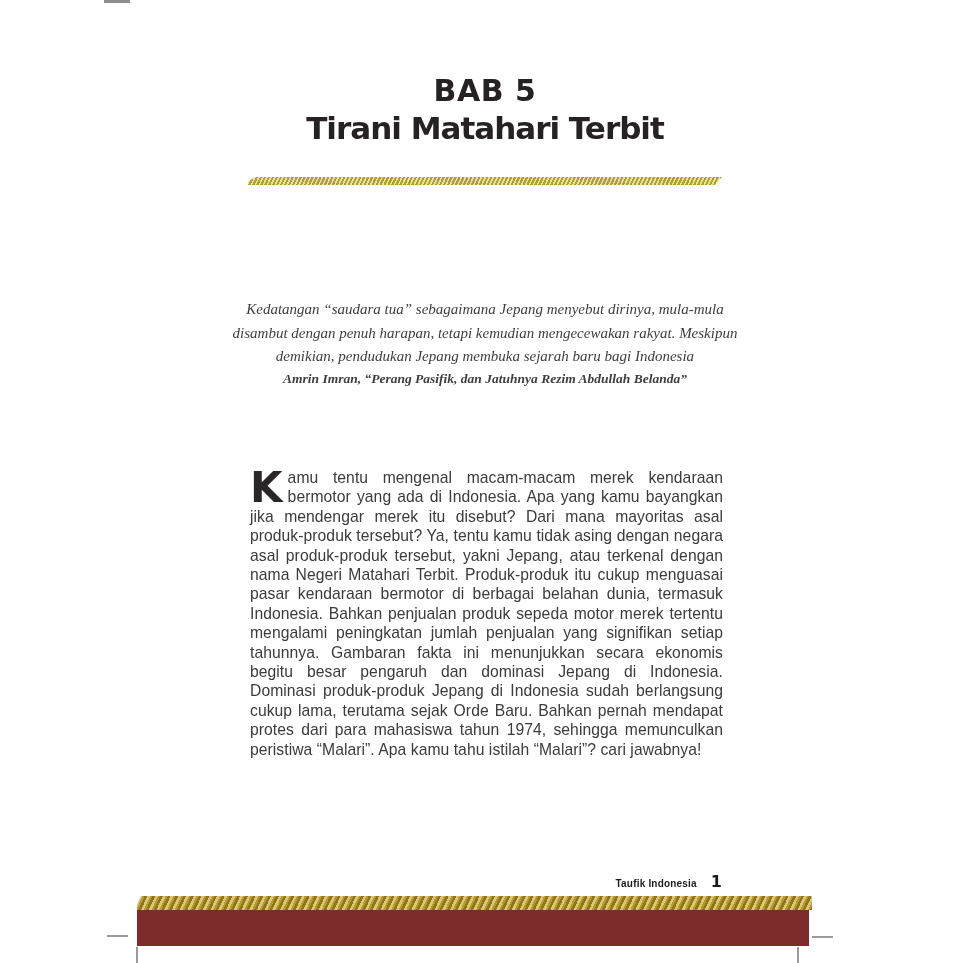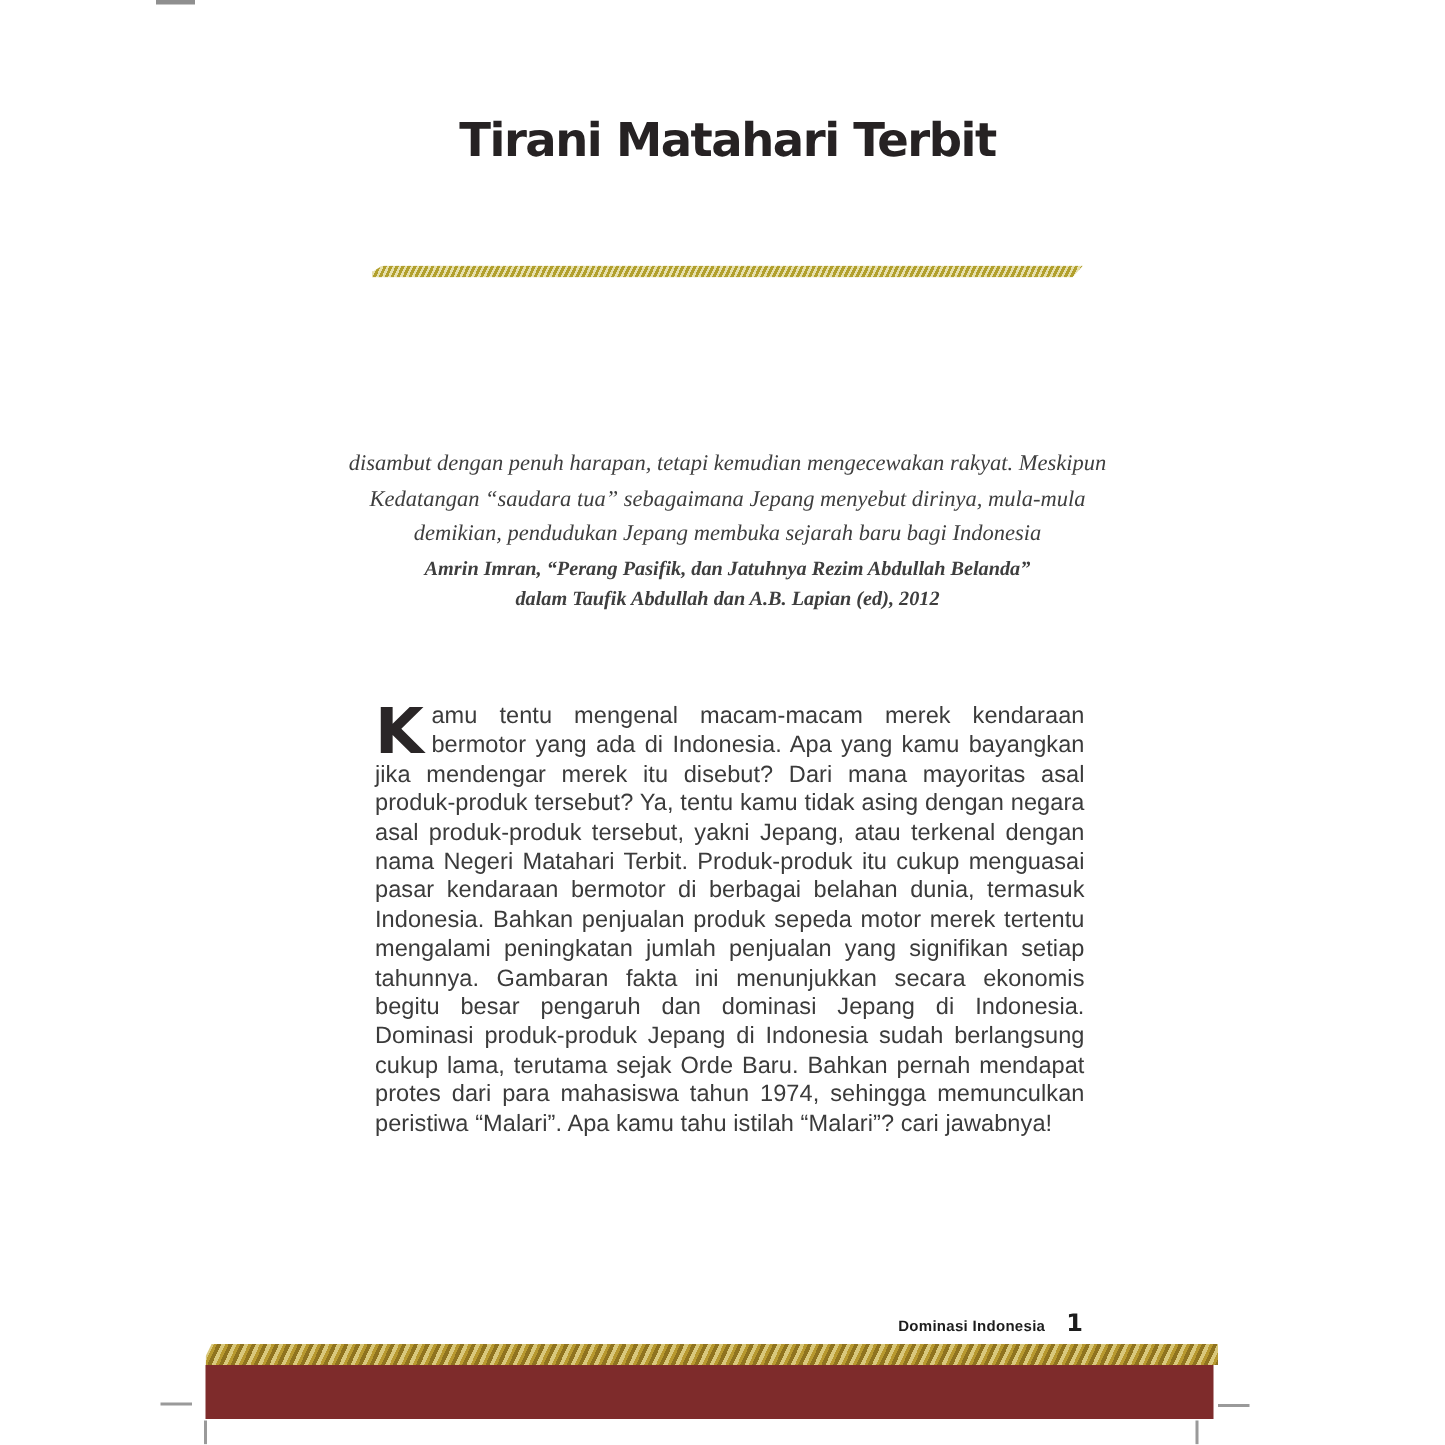--- a/index.html
+++ b/index.html
@@ -124,38 +124,38 @@
 
 <div class="page">
 
   <div class="crop crop-top-dash"></div>
   <div class="crop crop-bl-dash"></div>
   <div class="crop crop-br-dash"></div>
   <div class="crop crop-bl-vline"></div>
   <div class="crop crop-br-vline"></div>
 
   <div class="chapter-head">
+    <div class="chapter-label">BAB 5</div>
     <div class="chapter-title">Tirani Matahari Terbit</div>
   </div>
 
   <div class="divider"></div>
 
   <div class="epigraph">
+    <p class="q-line">Kedatangan “saudara tua” sebagaimana Jepang menyebut dirinya, mula-mula</p>
     <p class="q-line">disambut dengan penuh harapan, tetapi kemudian mengecewakan rakyat. Meskipun</p>
-    <p class="q-line">Kedatangan “saudara tua” sebagaimana Jepang menyebut dirinya, mula-mula</p>
     <p class="q-line">demikian, pendudukan Jepang membuka sejarah baru bagi Indonesia</p>
     <p class="q-attr">Amrin Imran, “Perang Pasifik, dan Jatuhnya Rezim Abdullah Belanda”</p>
-    <p class="q-attr">dalam Taufik Abdullah dan A.B. Lapian (ed), 2012</p>
   </div>
 
   <div class="body-par">
     <span class="dropcap">K</span><span>amu tentu mengenal macam-macam merek kendaraan bermotor yang ada di Indonesia. Apa yang kamu bayangkan jika mendengar merek itu disebut? Dari mana mayoritas asal produk-produk tersebut? Ya, tentu kamu tidak asing dengan negara asal produk-produk tersebut, yakni Jepang, atau terkenal dengan nama Negeri Matahari Terbit. Produk-produk itu cukup menguasai pasar kendaraan bermotor di berbagai belahan dunia, termasuk Indonesia. Bahkan penjualan produk sepeda motor merek tertentu mengalami peningkatan jumlah penjualan yang signifikan setiap tahunnya. Gambaran fakta ini menunjukkan secara ekonomis begitu besar pengaruh dan dominasi Jepang di Indonesia. Dominasi produk-produk Jepang di Indonesia sudah berlangsung cukup lama, terutama sejak Orde Baru. Bahkan pernah mendapat protes dari para mahasiswa tahun 1974, sehingga memunculkan peristiwa “Malari”. Apa kamu tahu istilah “Malari”? cari jawabnya!</span>
   </div>
 
   <div class="footer">
-    <span class="book-title">Dominasi Indonesia</span>
+    <span class="book-title">Taufik Indonesia</span>
     <span class="page-num">1</span>
   </div>
 
   <div class="gold-band"></div>
   <div class="maroon-bar"></div>
 
 </div>
 
 </body></html>

